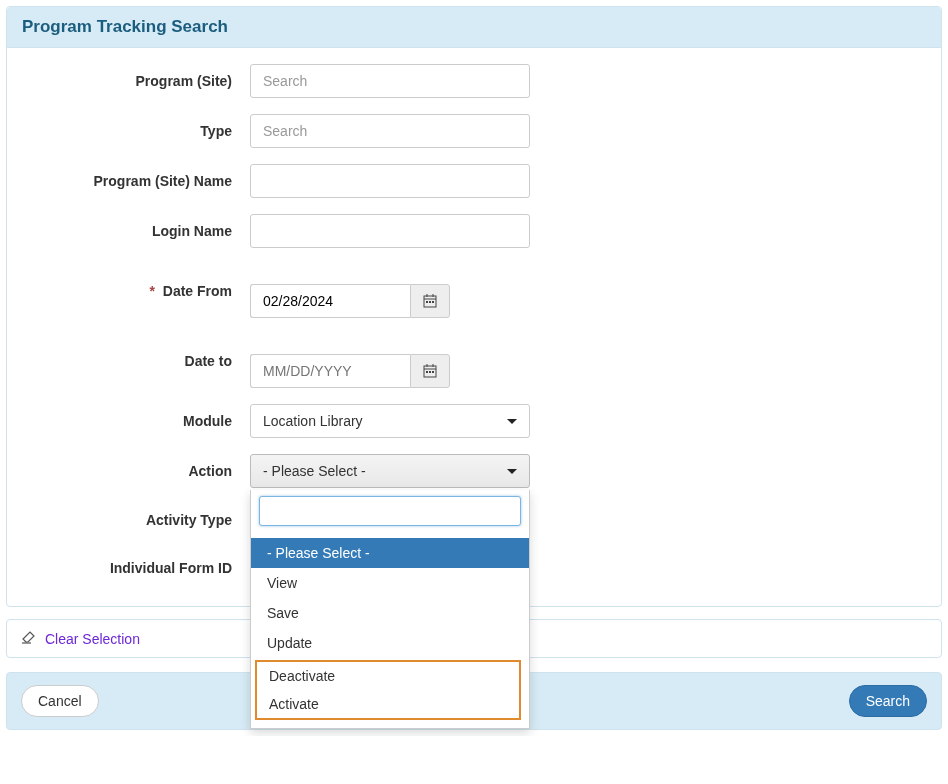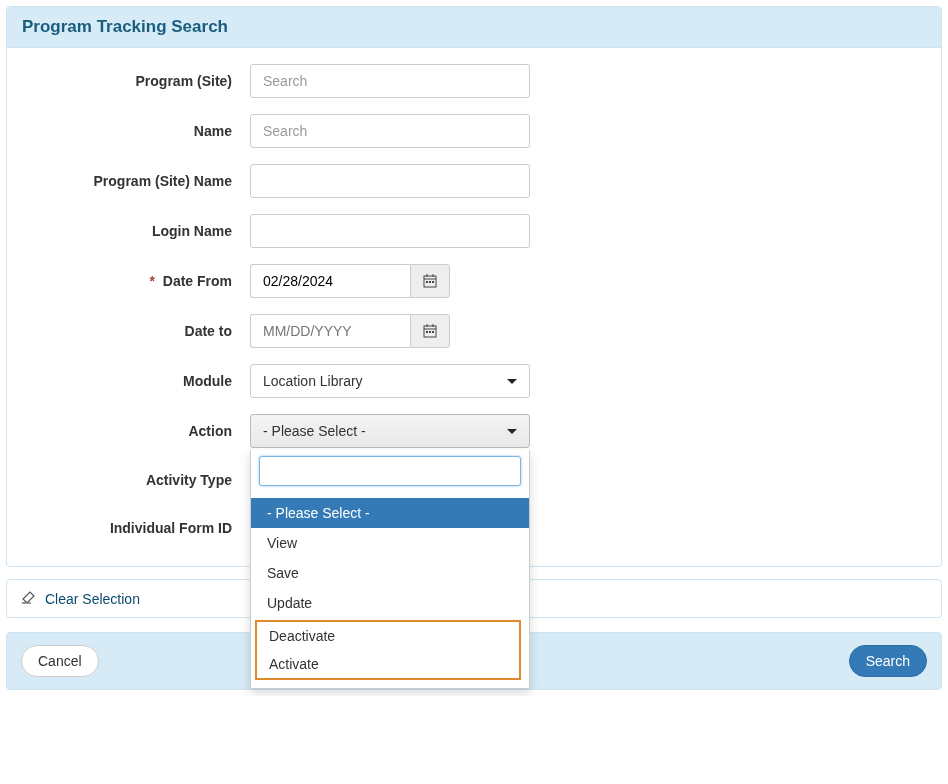--- a/index.html
+++ b/index.html
@@ -55,20 +55,21 @@
     padding: 6px 12px;
     border: 1px solid #ccc;
     border-radius: 3px;
     font-size: 14px;
     background: #fff;
   }
   .form-input::placeholder { color: #999; }
   .date-wrap {
     display: flex;
     width: 200px;
+    margin-top: 20px;
   }
   .date-input {
     width: 160px;
     height: 34px;
     padding: 6px 12px;
     border: 1px solid #ccc;
     border-right: none;
     border-radius: 3px 0 0 3px;
     font-size: 14px;
   }
@@ -146,21 +147,21 @@
   .highlight-box .dropdown-item { padding: 3px 12px; }
   .clear-panel {
     border: 1px solid #cfe3ef;
     border-radius: 4px;
     padding: 10px 14px;
     margin-bottom: 14px;
     display: flex;
     align-items: center;
   }
   .clear-link {
-    color: #0c4a6e;
+    color: #6d28d9;
     cursor: pointer;
     margin-left: 8px;
   }
   .footer-panel {
     background: #d6ebf5;
     border: 1px solid #cfe3ef;
     border-radius: 4px;
     padding: 12px 14px;
     display: flex;
     justify-content: space-between;
@@ -193,21 +194,21 @@
 <div class="panel">
   <div class="panel-header">Program Tracking Search</div>
   <div class="panel-body">
 
     <div class="form-row">
       <label class="form-label">Program (Site)</label>
       <input class="form-input" type="text" placeholder="Search" style="">
     </div>
 
     <div class="form-row">
-      <label class="form-label">Name</label>
+      <label class="form-label">Type</label>
       <input class="form-input" type="text" placeholder="Search" style="">
     </div>
 
     <div class="form-row">
       <label class="form-label">Program (Site) Name</label>
       <input class="form-input" type="text" style="">
     </div>
 
     <div class="form-row">
       <label class="form-label">Login Name</label>

